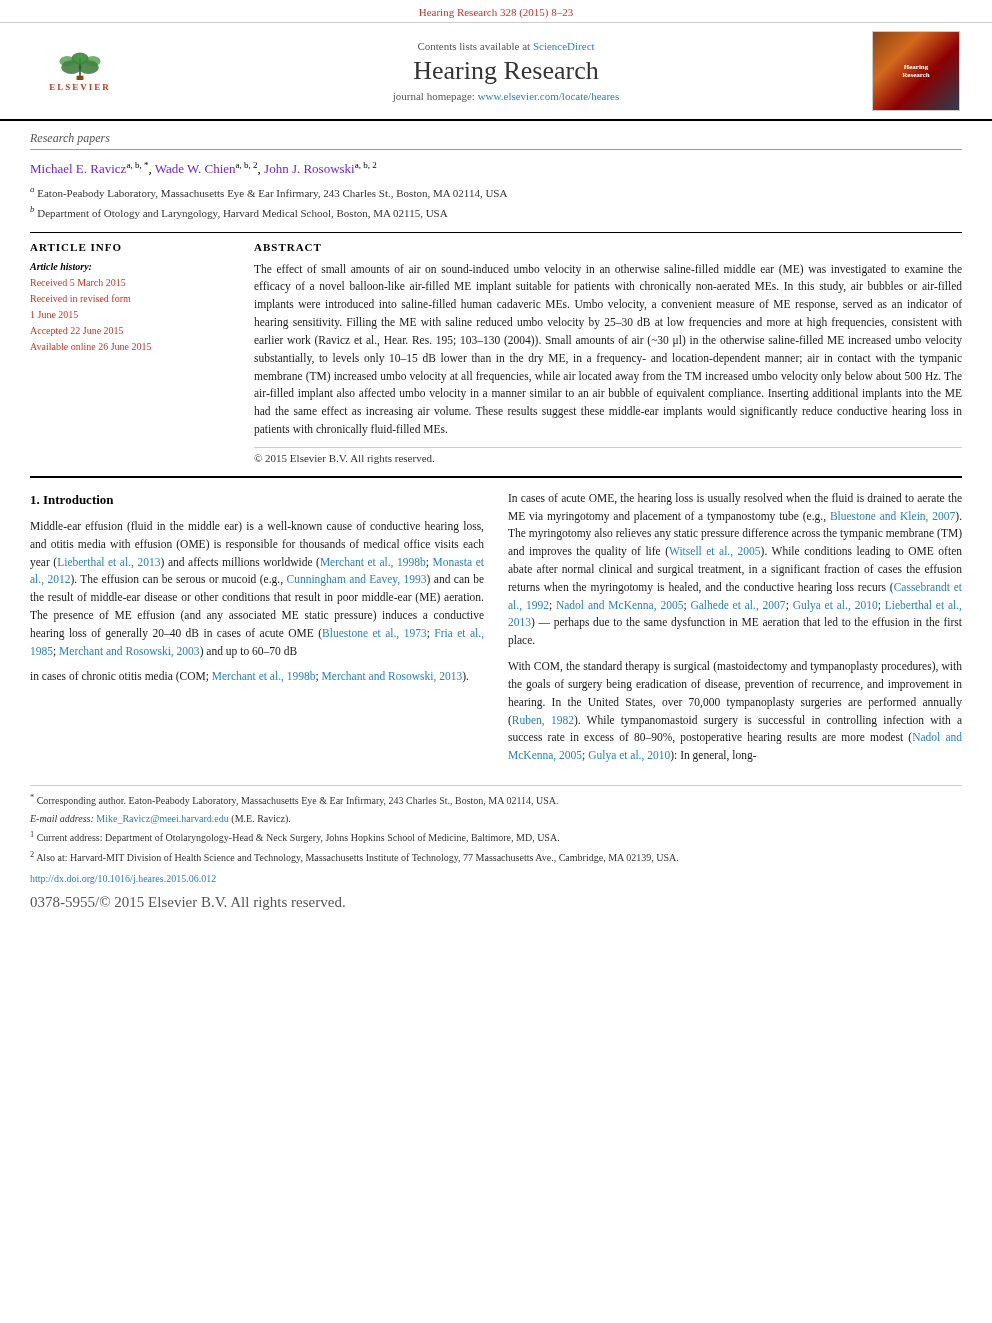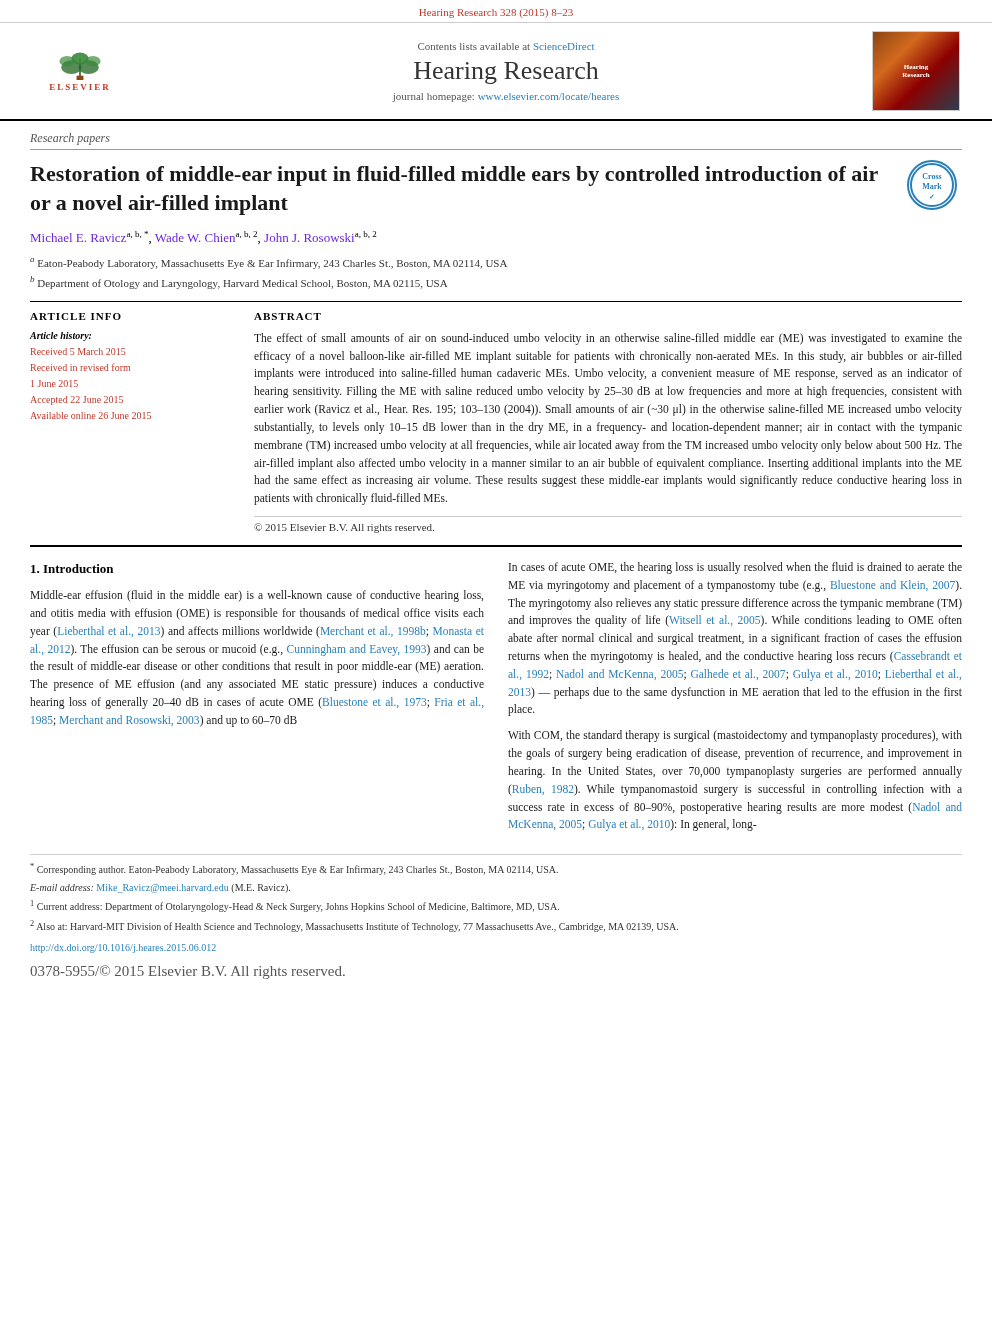--- a/index.html
+++ b/index.html
@@ -325,33 +325,20 @@
     <div class="journal-cover-img">
       <div class="journal-cover-text">Hearing<br>Research</div>
     </div>
   </div>
 </div>
 
 <div class="main-content">
 
   <div class="section-label">Research papers</div>
 
-  <div class="article-title">
-    <span>Restoration of middle-ear input in fluid-filled middle ears by controlled introduction of air or a novel air-filled implant</span>
-    <div class="crossmark-badge">
-      <div class="crossmark-circle">
-        <svg width="46" height="46" viewBox="0 0 46 46">
-          <circle cx="23" cy="23" r="21" fill="none" stroke="#2980b9" stroke-width="2"></circle>
-          <text x="23" y="17" text-anchor="middle" font-size="8" fill="#2980b9" font-weight="bold">Cross</text>
-          <text x="23" y="27" text-anchor="middle" font-size="8" fill="#2980b9" font-weight="bold">Mark</text>
-          <text x="23" y="37" text-anchor="middle" font-size="7" fill="#2980b9">✓</text>
-        </svg>
-      </div>
-    </div>
-  </div>
 
   <div class="authors">
     <a>Michael E. Ravicz</a><sup class="author-sup">a, b, *</sup><span>, </span><a>Wade W. Chien</a><sup class="author-sup">a, b, 2</sup><span>, </span><a>John J. Rosowski</a><sup class="author-sup">a, b, 2</sup>
   </div>
 
   <div class="affiliations">
     <div class="affiliation-line">
       <sup class="aff-sup">a</sup> <span>Eaton-Peabody Laboratory, Massachusetts Eye &amp; Ear Infirmary, 243 Charles St., Boston, MA 02114, USA</span>
     </div>
     <div class="affiliation-line">
@@ -381,20 +368,23 @@
   </div>
 
   <div class="body-divider"></div>
 
   <div class="body-columns">
     <div class="body-col">
       <div class="section-heading">1.  Introduction</div>
       <div class="body-paragraph">
         Middle-ear effusion (fluid in the middle ear) is a well-known cause of conductive hearing loss, and otitis media with effusion (OME) is responsible for thousands of medical office visits each year (<a>Lieberthal et al., 2013</a>) and affects millions worldwide (<a>Merchant et al., 1998b</a>; <a>Monasta et al., 2012</a>). The effusion can be serous or mucoid (e.g., <a>Cunningham and Eavey, 1993</a>) and can be the result of middle-ear disease or other conditions that result in poor middle-ear (ME) aeration. The presence of ME effusion (and any associated ME static pressure) induces a conductive hearing loss of generally 20–40 dB in cases of acute OME (<a>Bluestone et al., 1973</a>; <a>Fria et al., 1985</a>; <a>Merchant and Rosowski, 2003</a>) and up to 60–70 dB
       </div>
+      <div class="body-paragraph">
+        in cases of chronic otitis media (COM; <a>Merchant et al., 1998b</a>; <a>Merchant and Rosowski, 2013</a>).
+      </div>
     </div>
     <div class="body-col">
       <div class="body-paragraph">
         In cases of acute OME, the hearing loss is usually resolved when the fluid is drained to aerate the ME via myringotomy and placement of a tympanostomy tube (e.g., <a>Bluestone and Klein, 2007</a>). The myringotomy also relieves any static pressure difference across the tympanic membrane (TM) and improves the quality of life (<a>Witsell et al., 2005</a>). While conditions leading to OME often abate after normal clinical and surgical treatment, in a significant fraction of cases the effusion returns when the myringotomy is healed, and the conductive hearing loss recurs (<a>Cassebrandt et al., 1992</a>; <a>Nadol and McKenna, 2005</a>; <a>Galhede et al., 2007</a>; <a>Gulya et al., 2010</a>; <a>Lieberthal et al., 2013</a>) — perhaps due to the same dysfunction in ME aeration that led to the effusion in the first place.
       </div>
       <div class="body-paragraph">
         With COM, the standard therapy is surgical (mastoidectomy and tympanoplasty procedures), with the goals of surgery being eradication of disease, prevention of recurrence, and improvement in hearing. In the United States, over 70,000 tympanoplasty surgeries are performed annually (<a>Ruben, 1982</a>). While tympanomastoid surgery is successful in controlling infection with a success rate in excess of 80–90%, postoperative hearing results are more modest (<a>Nadol and McKenna, 2005</a>; <a>Gulya et al., 2010</a>): In general, long-
       </div>
     </div>
   </div>

